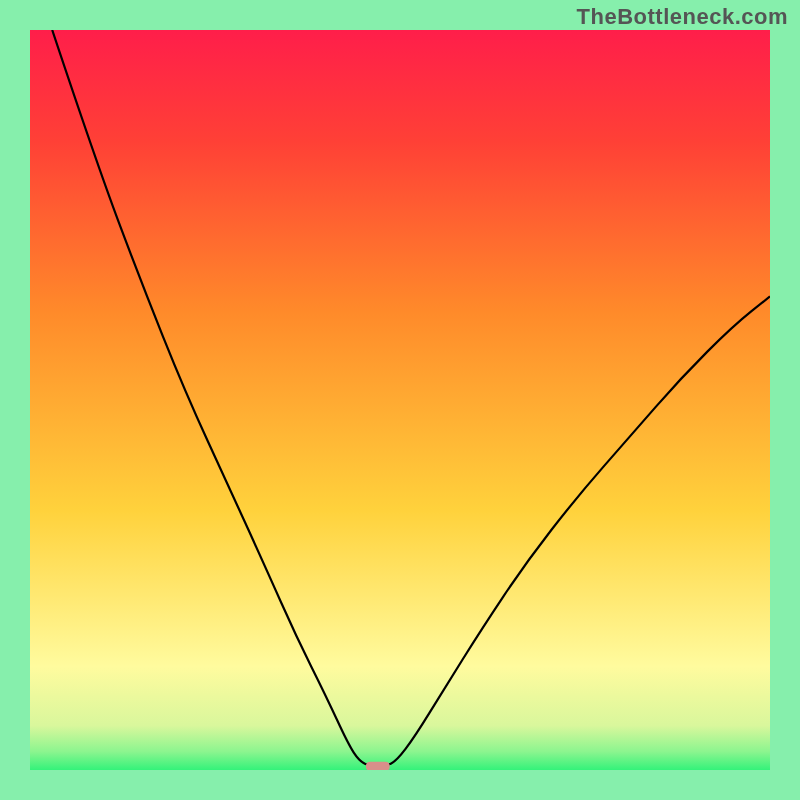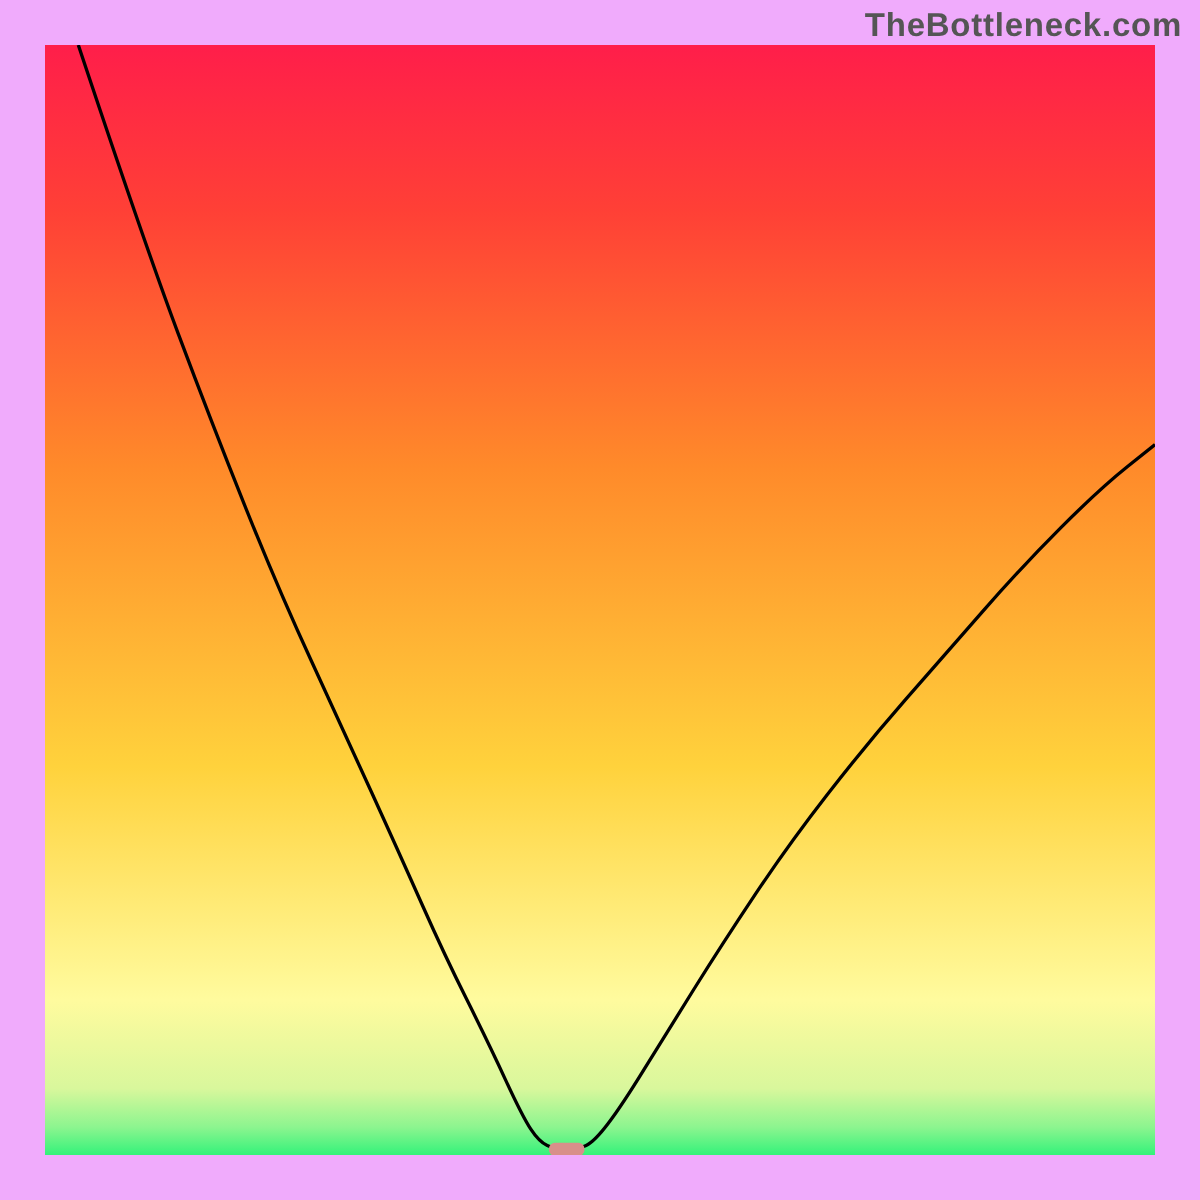--- a/index.html
+++ b/index.html
@@ -7,21 +7,21 @@
     padding: 0;
     width: 800px;
     height: 800px;
     overflow: hidden;
     font-family: Arial, Helvetica, sans-serif;
   }
   .frame {
     position: relative;
     width: 800px;
     height: 800px;
-    background: #f0abfc;
+    background: #86efac;
     box-sizing: border-box;
   }
   .watermark {
     position: absolute;
     top: 4px;
     right: 12px;
     color: #555;
     font-size: 22px;
     font-weight: 600;
     letter-spacing: 0.5px;

